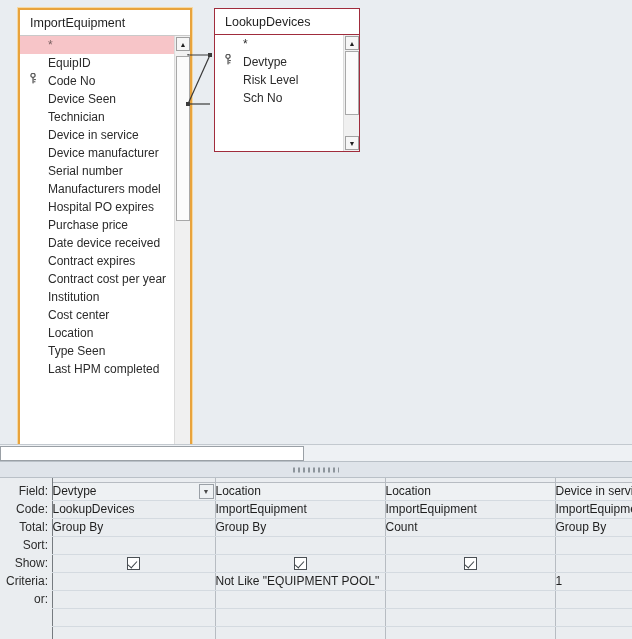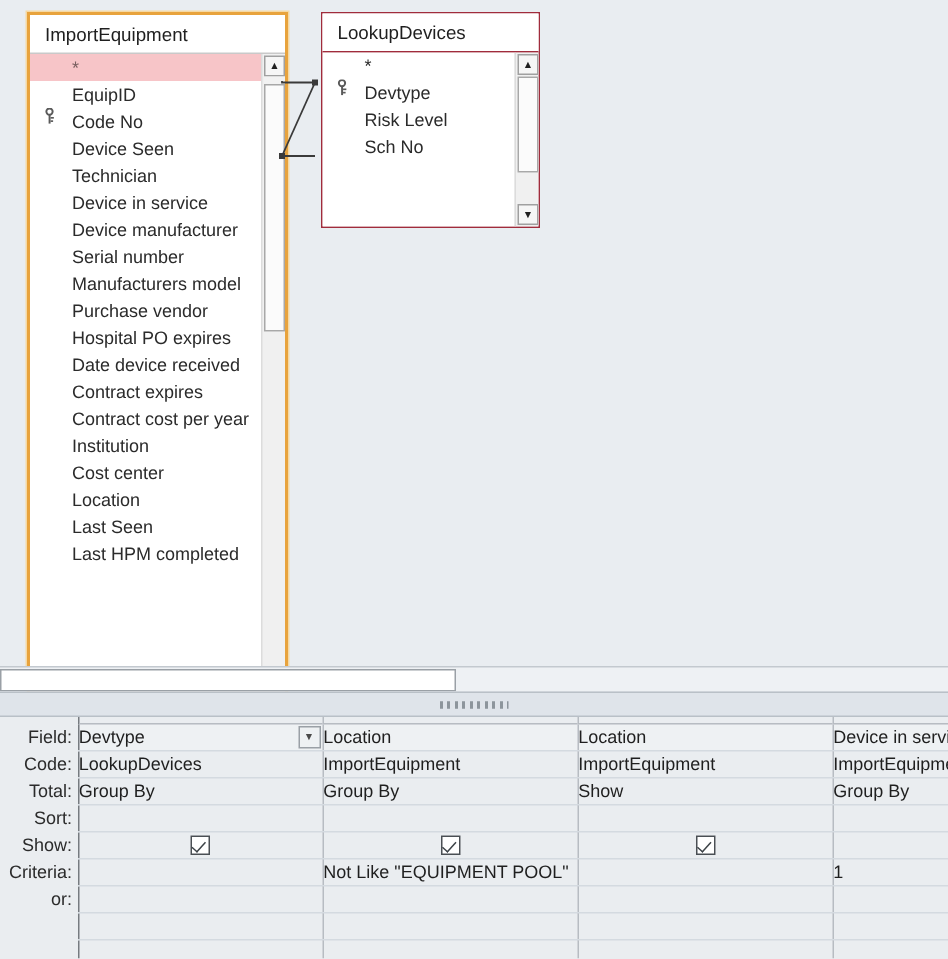--- a/index.html
+++ b/index.html
@@ -259,28 +259,28 @@
             <div class="field-row">
               <span class="keycol"></span>
               <span class="fname">Serial number</span>
             </div>
             <div class="field-row">
               <span class="keycol"></span>
               <span class="fname">Manufacturers model</span>
             </div>
             <div class="field-row">
               <span class="keycol"></span>
-              <span class="fname">Purchase vendor</span>
-            </div>
-            <div class="field-row">
-              <span class="keycol"></span>
               <span class="fname">Hospital PO expires</span>
             </div>
             <div class="field-row">
               <span class="keycol"></span>
+              <span class="fname">Purchase price</span>
+            </div>
+            <div class="field-row">
+              <span class="keycol"></span>
               <span class="fname">Date device received</span>
             </div>
             <div class="field-row">
               <span class="keycol"></span>
               <span class="fname">Contract expires</span>
             </div>
             <div class="field-row">
               <span class="keycol"></span>
               <span class="fname">Contract cost per year</span>
             </div>
@@ -291,21 +291,21 @@
             <div class="field-row">
               <span class="keycol"></span>
               <span class="fname">Cost center</span>
             </div>
             <div class="field-row">
               <span class="keycol"></span>
               <span class="fname">Location</span>
             </div>
             <div class="field-row">
               <span class="keycol"></span>
-              <span class="fname">Last Seen</span>
+              <span class="fname">Type Seen</span>
             </div>
             <div class="field-row">
               <span class="keycol"></span>
               <span class="fname">Last HPM completed</span>
             </div>
           </div>
         <div class="vscroll">
           <div class="arrow up">▲</div>
           <div class="track-upper" style="top:15px;height:5px;"></div>
           <div class="thumb" style="top:20px;height:165px;"></div>
@@ -409,21 +409,21 @@
             <td class="cell first">LookupDevices</td>
             <td class="cell">ImportEquipment</td>
             <td class="cell">ImportEquipment</td>
             <td class="cell">ImportEquipment</td>
           </tr>
           <tr>
             <td class="rowhdr">Total:</td>
             <td class="spacer"></td>
             <td class="cell first">Group By</td>
             <td class="cell">Group By</td>
-            <td class="cell">Show</td>
+            <td class="cell">Count</td>
             <td class="cell">Group By</td>
           </tr>
           <tr>
             <td class="rowhdr">Sort:</td>
             <td class="spacer"></td>
             <td class="cell first"></td>
             <td class="cell"></td>
             <td class="cell"></td>
             <td class="cell"></td>
           </tr>

